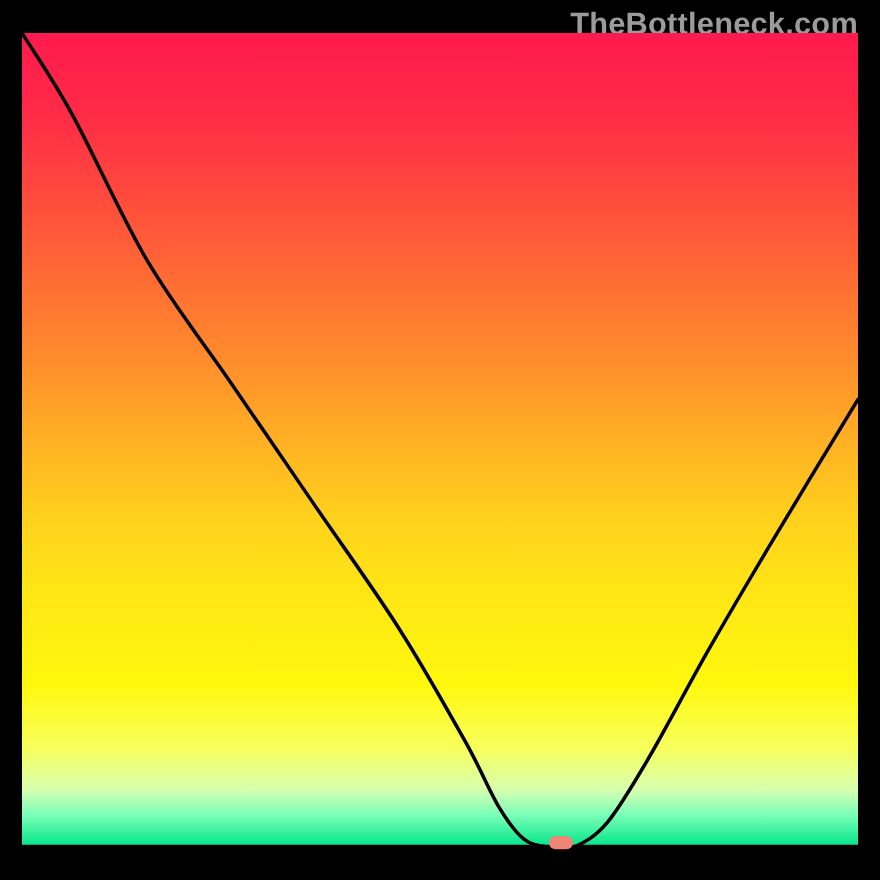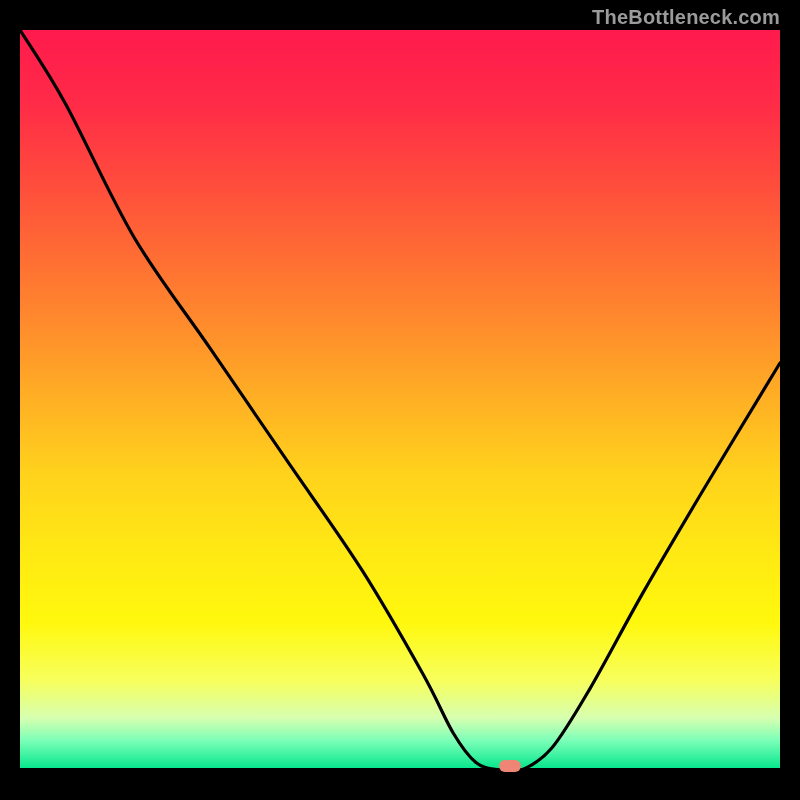--- a/index.html
+++ b/index.html
@@ -38,21 +38,21 @@
       #d6ffb0 93%,
       #7cffb8 96%,
       #00e58a 100%
     );
   }
   .watermark {
     position: absolute;
     top: 6px;
     right: 20px;
     font-family: Arial, Helvetica, sans-serif;
-    font-size: 20px;
+    font-size: 28px;
     font-weight: bold;
     color: #9b9b9b;
     letter-spacing: 0.2px;
   }
   .curve-svg {
     position: absolute;
     left: 20px;
     top: 30px;
     width: 760px;
     height: 740px;

